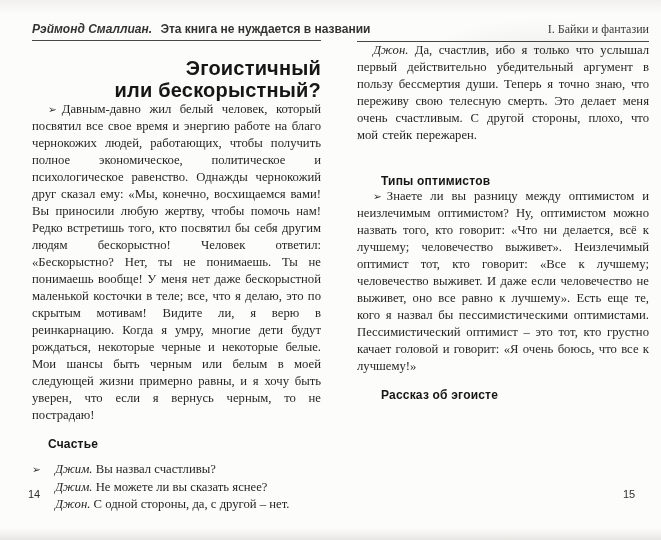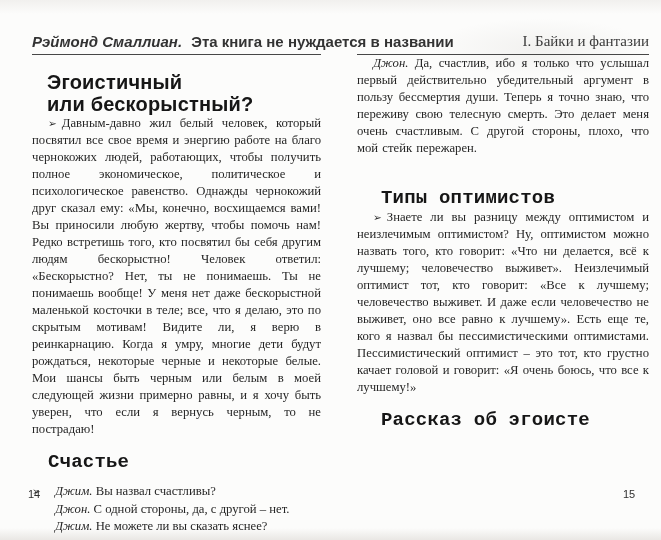--- a/index.html
+++ b/index.html
@@ -24,45 +24,46 @@
     position: absolute; bottom: 0; left: 0; width: 661px; height: 12px;
     background: linear-gradient(0deg, #e9e7e4 0%, rgba(252,252,251,0) 100%);
   }
 
   .page { position: absolute; top: 0; }
   .page-left  { left: 32px;  width: 289px; }
   .page-right { left: 357px; width: 292px; }
 
   .running-head {
     font-family: "Liberation Sans", sans-serif;
-    font-size: 15px;
+    font-size: 12px;
     color: #333;
-    padding-top: 33px;
+    padding-top: 22px;
     white-space: nowrap;
   }
   .running-head .author { font-weight: bold; font-style: italic; }
   .running-head .booktitle { font-weight: bold; margin-left: 5px; }
   .running-head.right-head { text-align: right; font-weight: normal; color: #3a3a3a; font-family: Liberation Serif, serif; }
 
   .rule { border-bottom: 1px solid #474747; margin-top: 4px; }
 
   .h1 {
     font-family: "Liberation Sans", sans-serif;
     font-weight: bold;
     font-size: 20px;
     line-height: 22px;
     letter-spacing: 0.2px;
     color: #161616;
     margin: 16px 0 0 15px;
     white-space: pre-line;
+    text-align: right;
   }
   .h2 {
-    font-family: Liberation Mono, monospace;
+    font-family: Liberation Sans, sans-serif;
     font-weight: bold;
-    font-size: 19px;
+    font-size: 12px;
     color: #161616;
     letter-spacing: 0.2px;
     margin: 0;
   }
   .h2-happiness { margin: 13px 0 0 16px; }
   .h2-optimists { margin: 30px 0 0 24px; }
   .h2-egoist    { margin: 13px 0 0 24px; }
 
   p.body {
     font-size: 12.7px;
@@ -120,24 +121,24 @@
   <h1 class="h1">Эгоистичный
 или бескорыстный?</h1>
 
   <p class="body p-selfish"><span class="marker">➢</span><span>Давным-давно жил белый человек, который посвятил все свое время и энергию работе на благо чернокожих людей, работающих, чтобы получить полное экономическое, политическое и психологическое равенство. Однажды чернокожий друг сказал ему: «Мы, конечно, восхищаемся вами! Вы приносили любую жертву, чтобы помочь нам! Редко встретишь того, кто посвятил бы себя другим людям бескорыстно! Человек ответил: «Бескорыстно? Нет, ты не понимаешь. Ты не понимаешь вообще! У меня нет даже бескорыстной маленькой косточки в теле; все, что я делаю, это по скрытым мотивам! Видите ли, я верю в реинкарнацию. Когда я умру, многие дети будут рождаться, некоторые черные и некоторые белые. Мои шансы быть черным или белым в моей следующей жизни примерно равны, и я хочу быть уверен, что если я вернусь черным, то не пострадаю!</span></p>
 
   <h2 class="h2 h2-happiness">Счастье</h2>
 
   <div class="dialogue">
     <div class="dline"><span class="marker dmark">➢</span><span class="speaker">Джим.</span>
       <span>Вы назвал счастливы?</span></div>
+    <div class="dline"><span class="speaker">Джим.</span>
+      <span>Не можете ли вы сказать яснее?</span></div>
     <div class="dline"><span class="speaker">Джон.</span>
       <span>С одной стороны, да, с другой – нет.</span></div>
-    <div class="dline"><span class="speaker">Джим.</span>
-      <span>Не можете ли вы сказать яснее?</span></div>
   </div>
 </div>
 <div class="pagenum pn-left">14</div>
 
 <div class="page page-right">
   <div class="running-head right-head">I. Байки и фантазии</div>
   <div class="rule"></div>
 
   <p class="body p-cont"><span class="speaker">Джон.</span>
     <span>Да, счастлив, ибо я только что услышал первый действительно убедительный аргумент в пользу бессмертия души. Теперь я точно знаю, что переживу свою телесную смерть. Это делает меня очень счастливым. С другой стороны, плохо, что мой стейк пережарен.</span></p>

